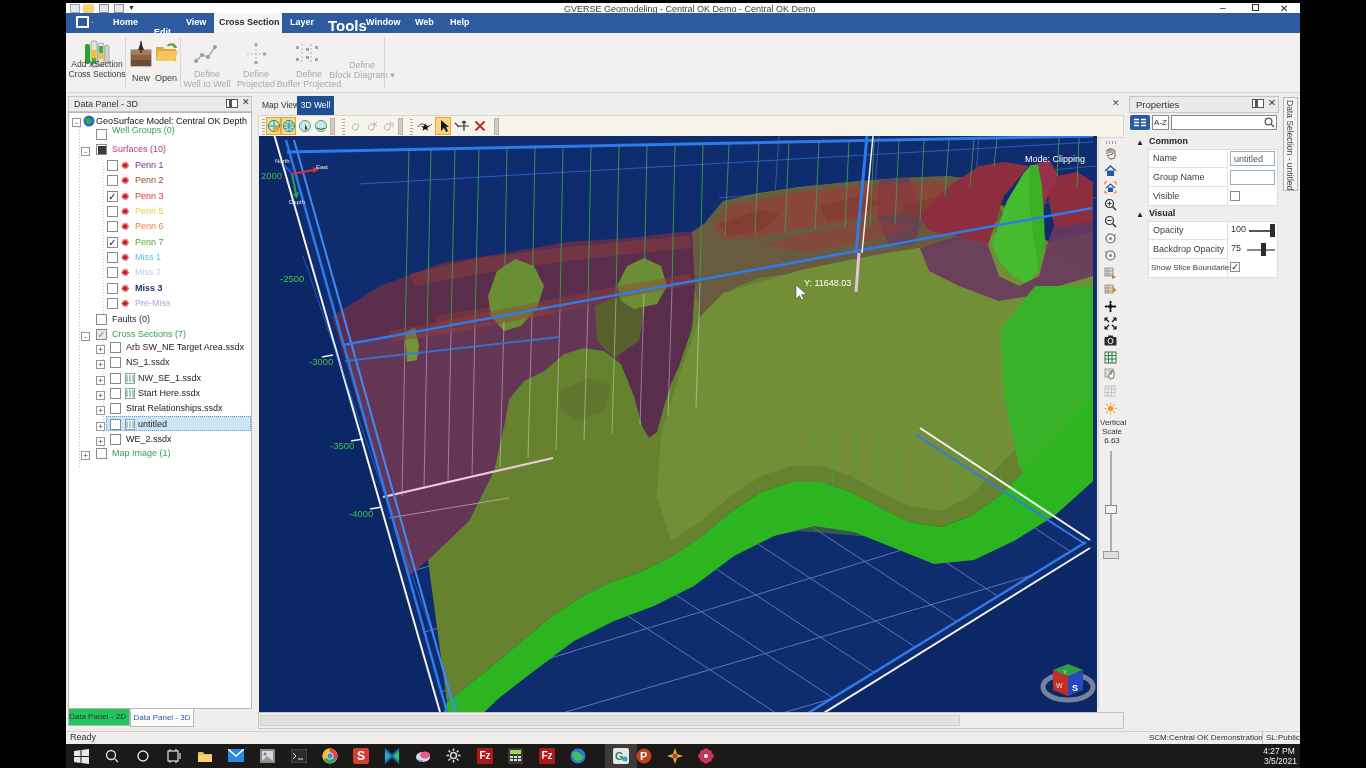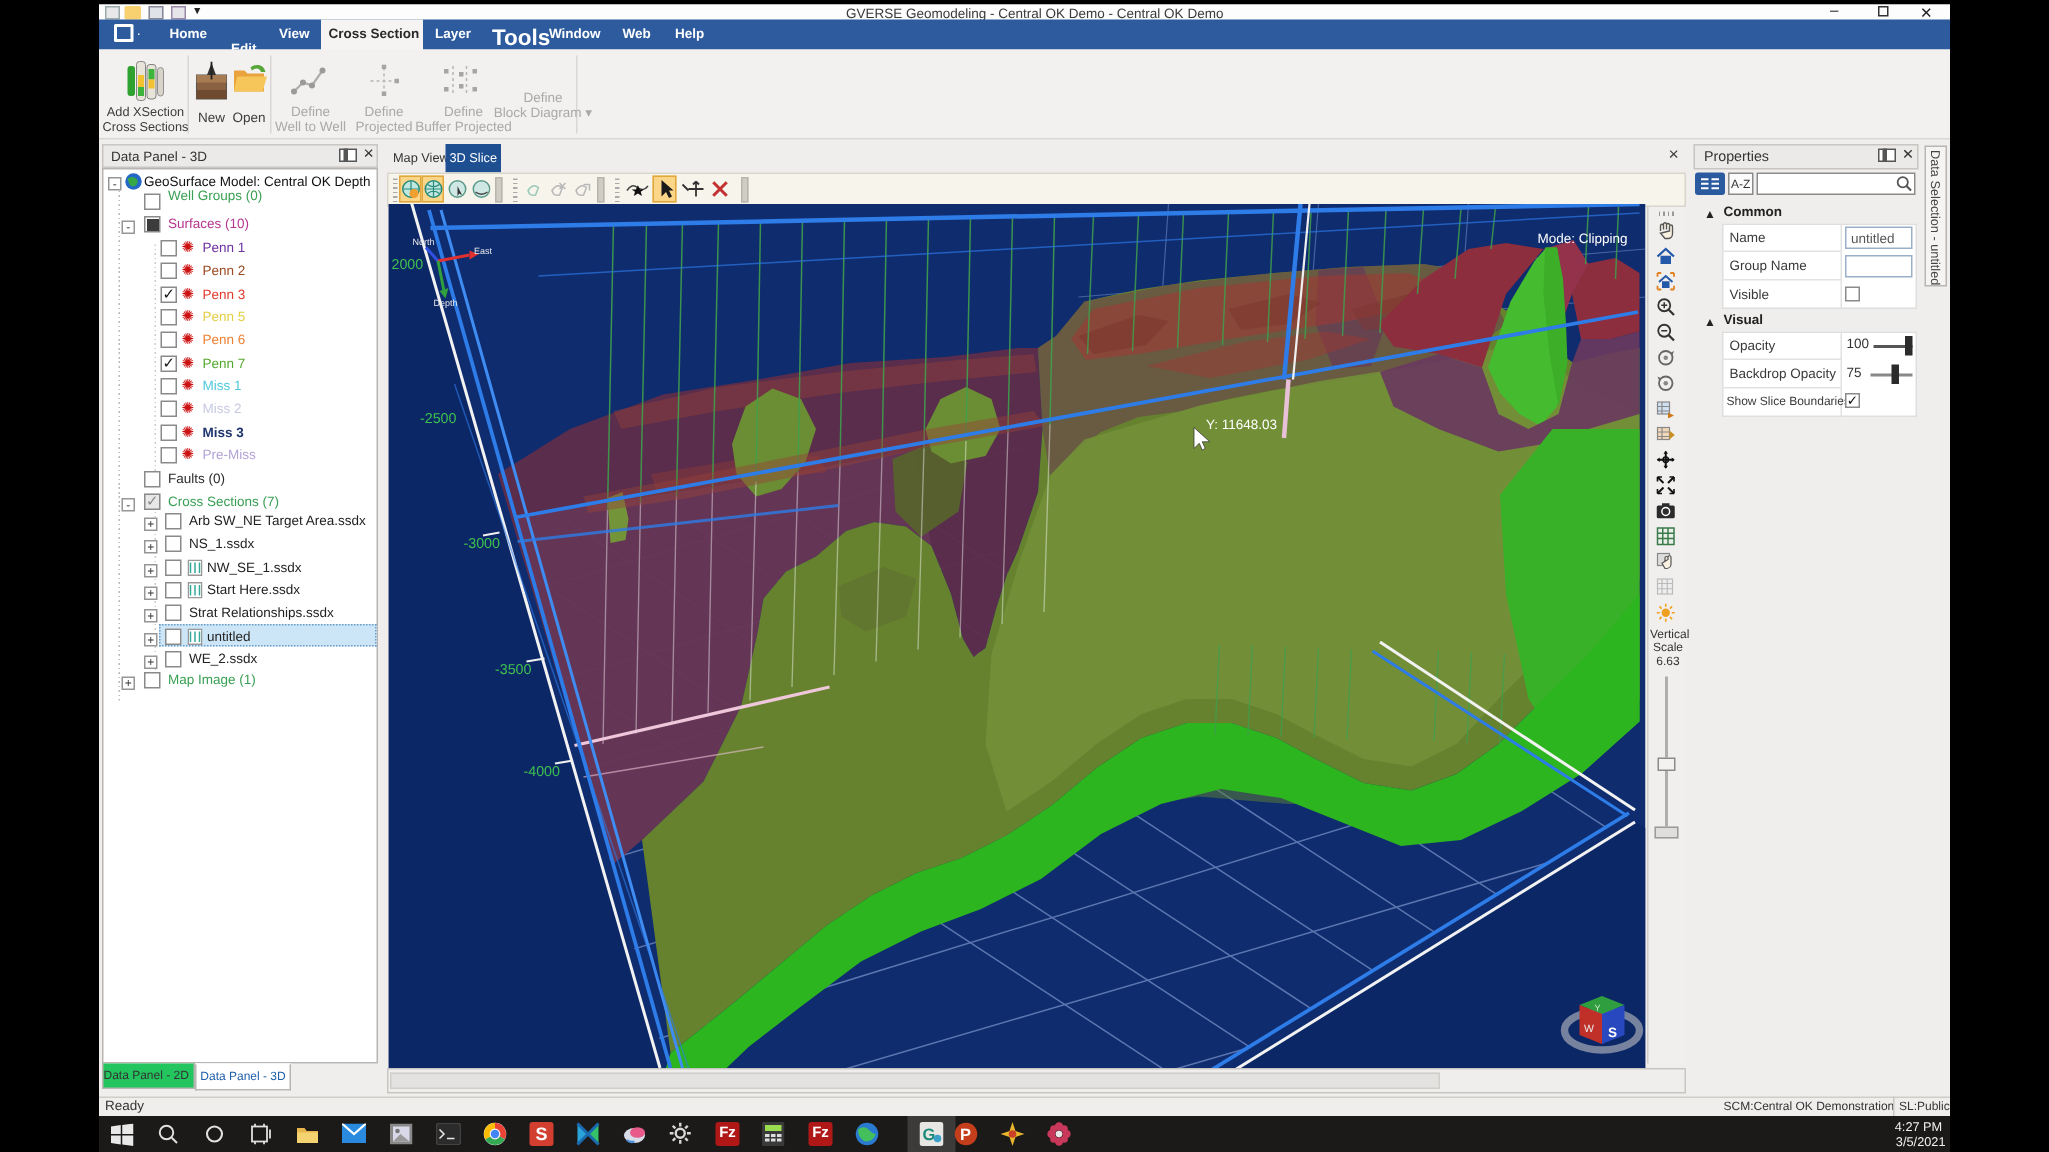--- a/index.html
+++ b/index.html
@@ -50,21 +50,21 @@
   <svg class="a" style="left:18px;top:37px" width="26" height="28" viewBox="0 0 26 28">
     <rect x="1" y="4" width="5" height="20" rx="2" fill="#2ea12e"></rect>
     <rect x="7" y="1" width="6" height="26" rx="2" fill="#e8e4da" stroke="#777" stroke-width="0.6"></rect>
     <rect x="8" y="10" width="4" height="8" fill="#f2c230"></rect>
       <rect x="8" y="18" width="4" height="6" fill="#3db53d"></rect>
     <rect x="14" y="3" width="6" height="23" rx="2" fill="#e8e4da" stroke="#777" stroke-width="0.6"></rect>
     <rect x="15" y="6" width="4" height="7" fill="#3db53d"></rect>
       <rect x="15" y="13" width="4" height="6" fill="#f2c230"></rect>
     <rect x="21" y="5" width="4" height="19" rx="2" fill="#d8d4ca" stroke="#888" stroke-width="0.6"></rect>
   </svg>
-  <div class="ribbtn" style="left:0px;top:66px;width:62px;font-size:8.5px">Add XSection<br>Cross Sections</div>
+  <div class="ribbtn" style="left:0px;top:56px;width:62px;font-size:8.5px">Add XSection<br>Cross Sections</div>
 
   <svg class="a" style="left:64px;top:38px" width="22" height="26" viewBox="0 0 22 26">
     <rect x="1" y="9" width="20" height="16" fill="#8a6242" stroke="#555" stroke-width="0.7"></rect>
     <rect x="1" y="9" width="20" height="5" fill="#a87c52"></rect>
     <rect x="1" y="19" width="20" height="6" fill="#6e4a30"></rect>
     <path d="M11 1 L8 9 L14 9 Z" fill="#333"></path>
       <rect x="10.4" y="0" width="1.2" height="12" fill="#222"></rect>
   </svg>
   <div class="ribbtn" style="left:55px;top:70px;width:40px">New</div>
 
@@ -202,21 +202,21 @@
     <div class="trow" style="left:60px;top:429px;color:#222">WE_2.ssdx</div>
   <div class="exp" style="left:15px;top:448px">+</div>
     <div class="cb" style="left:30px;top:445px"></div>
     <div class="trow" style="left:46px;top:443px;color:#3aa054">Map Image (1)</div>
 
   <div class="a" style="left:2px;top:706px;width:62px;height:17px;background:#22c55e;border:1px solid #b8b5b2;border-top:none;font-size:8px;color:#333;line-height:16px;">Data Panel - 2D</div>
   <div class="a" style="left:64px;top:706px;width:64px;height:18px;background:#fff;border:1px solid #b8b5b2;border-top:1px solid #fff;font-size:8px;color:#1f5fa8;line-height:16px;text-align:center">Data Panel - 3D</div>
 
   <div class="a" style="left:192px;top:92px;width:866px;height:20px;background:#f0eeec"></div>
   <div class="a" style="left:196px;top:97px;font-size:8.5px;color:#333">Map View</div>
-  <div class="a" style="left:231px;top:93px;width:37px;height:19px;background:#1d4f91;color:#fff;font-size:8.5px;line-height:18px;text-align:center">3D Slice</div>
+  <div class="a" style="left:231px;top:93px;width:37px;height:19px;background:#1d4f91;color:#fff;font-size:8.5px;line-height:18px;text-align:center">3D Well</div>
   <div class="a" style="left:1046px;top:95px;font-size:9px;color:#444">✕</div>
 
   <div class="a" style="left:192px;top:112px;width:866px;height:23px;background:#f7f4ec;border:1px solid #d8d5cc"></div>
   <div class="a" style="left:196px;top:116px;width:3px;height:16px;background:repeating-linear-gradient(#aaa 0 1px,transparent 1px 3px)"></div>
   <div class="a" style="left:200px;top:114px;width:15px;height:18px;background:#fbd588;border:1px solid #e0a83c"></div>
   <div class="a" style="left:215px;top:114px;width:15px;height:18px;background:#fbd588;border:1px solid #e0a83c"></div>
   <svg class="a" style="left:201px;top:116px" width="60" height="14" viewBox="0 0 60 14">
     <circle cx="7" cy="7" r="5.5" fill="#bfe8e0" stroke="#2a8a7a"></circle>
       <path d="M2 7 H12 M7 2 V12" stroke="#2a8a7a" stroke-width="0.8"></path>
       <circle cx="9" cy="10" r="3" fill="#f0a030"></circle>

